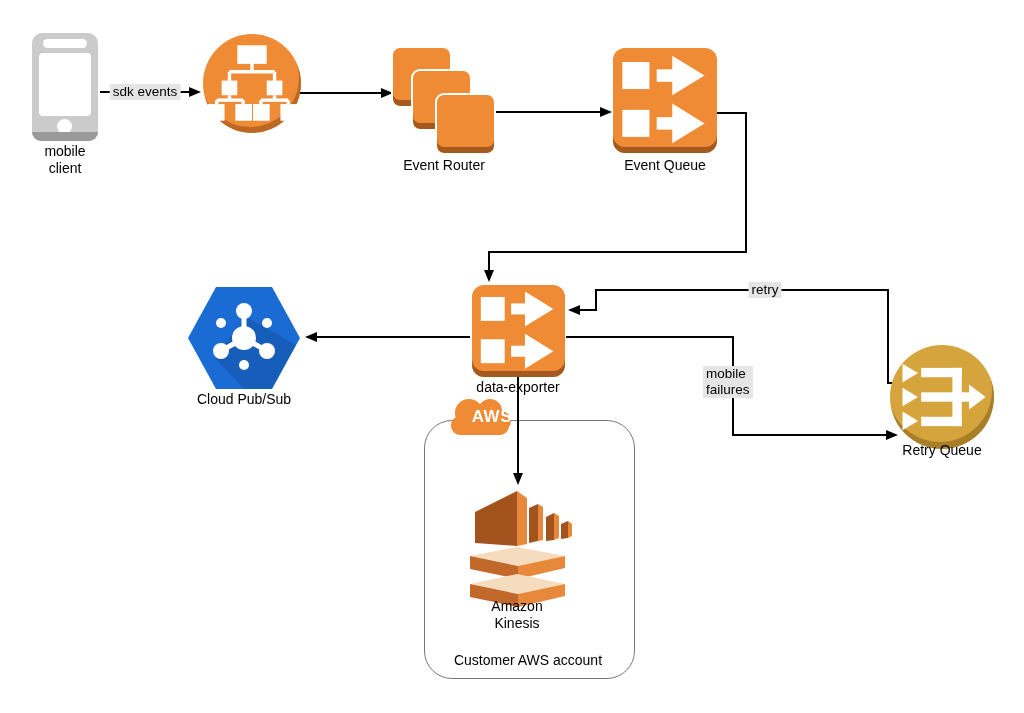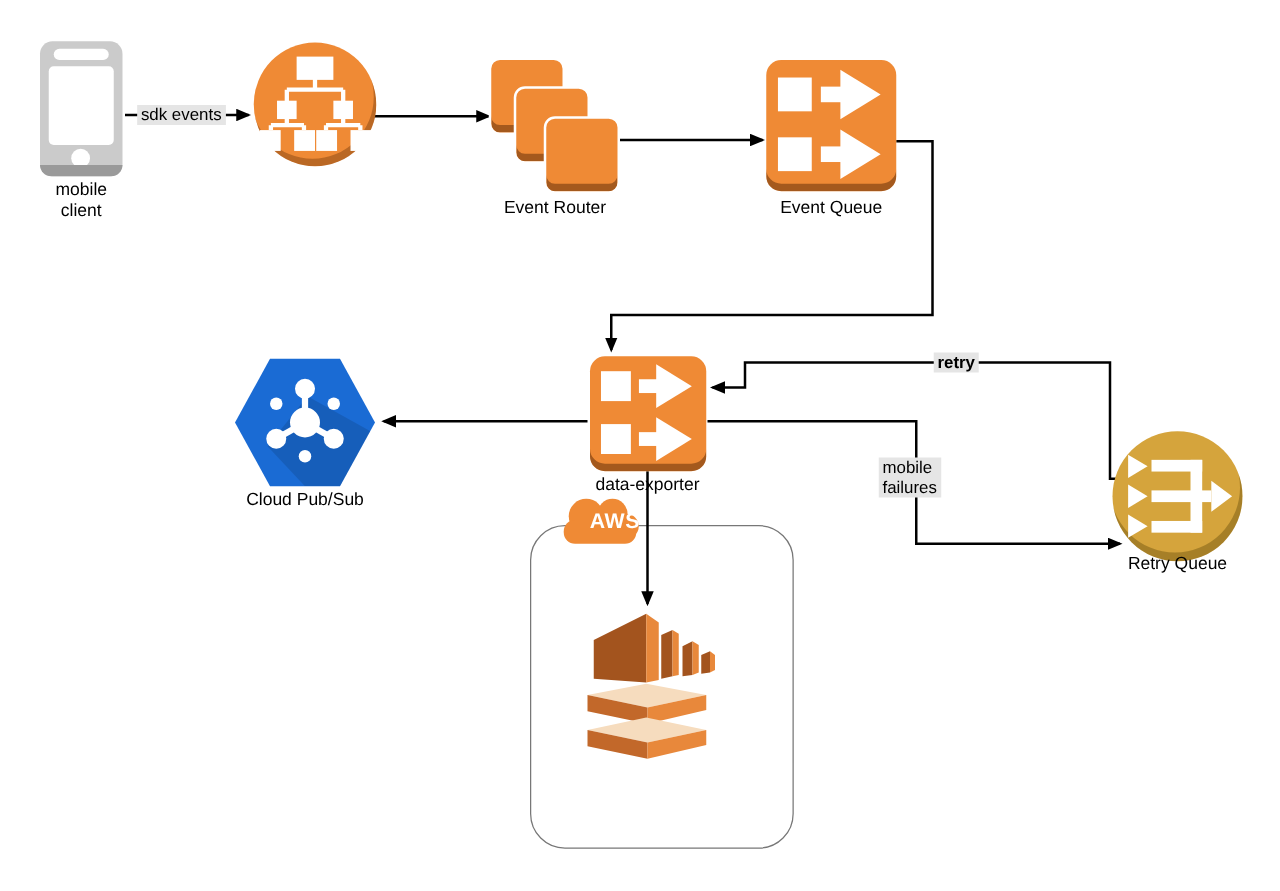--- a/index.html
+++ b/index.html
@@ -222,21 +222,28 @@
         <polygon points="106,35 110,38 110,50 106,52" style="fill:var(--kinesis_bright)"></polygon>
         <polygon points="8,70 55,61 103,70 56,80" style="fill:var(--kinesis_cream)"></polygon>
         <polygon points="8,70 56,80 56,93 8,83" style="fill:var(--kinesis_mid)"></polygon>
         <polygon points="56,80 103,70 103,82 56,93" style="fill:var(--kinesis_bright)"></polygon>
         <polygon points="8,98 55,88 103,98 56,108" style="fill:var(--kinesis_cream)"></polygon>
         <polygon points="8,98 56,108 56,121 8,111" style="fill:var(--kinesis_mid)"></polygon>
         <polygon points="56,108 103,98 103,110 56,121" style="fill:var(--kinesis_bright)"></polygon>
       </g>
     </svg>
   </div>
+  <div class="node-label" style="left:457px;top:598px;width:120px;">
+    <span>Amazon</span>
+    <span>Kinesis</span>
+  </div>
+  <div class="node-label" style="left:428px;top:652px;width:200px;">
+    <span>Customer AWS account</span>
+  </div>
 
   <div class="edge-label" style="left:145px;top:84px;transform:translateX(-50%);">sdk events</div>
-  <div class="edge-label" style="left:765px;top:282px;transform:translateX(-50%);font-weight:bold;">retry</div>
+  <div class="edge-label" style="left:765px;top:282px;transform:translateX(-50%);">retry</div>
   <div class="edge-label" style="left:703px;top:366px;">
     <span style="display:block;">mobile</span>
     <span style="display:block;">failures</span>
   </div>
 
 </div>
 
 </body></html>

